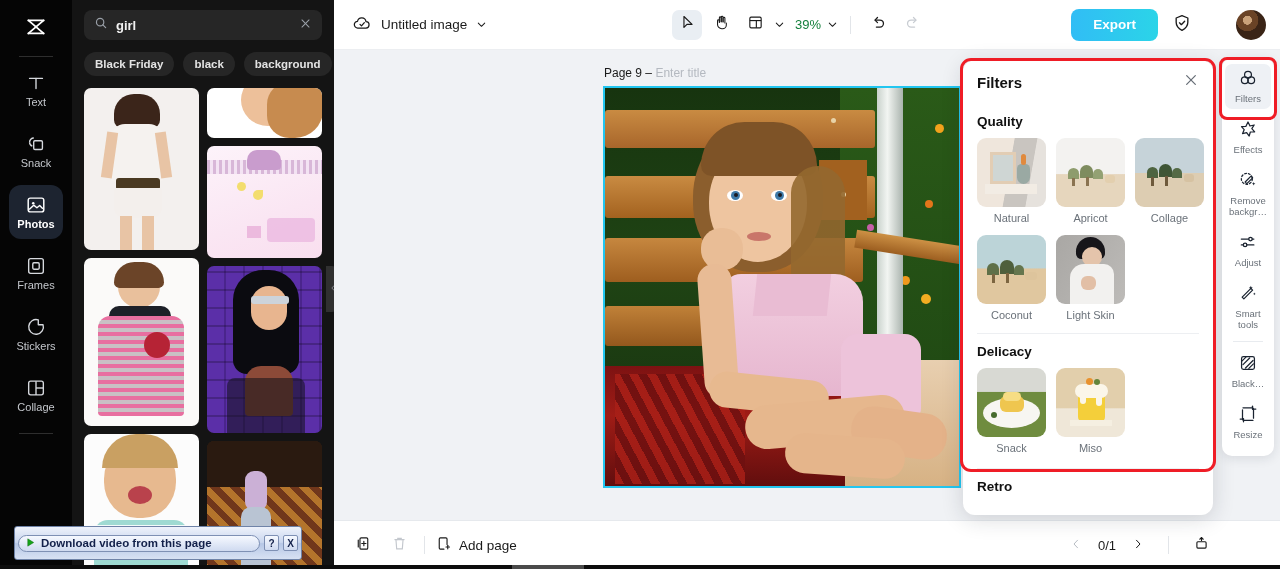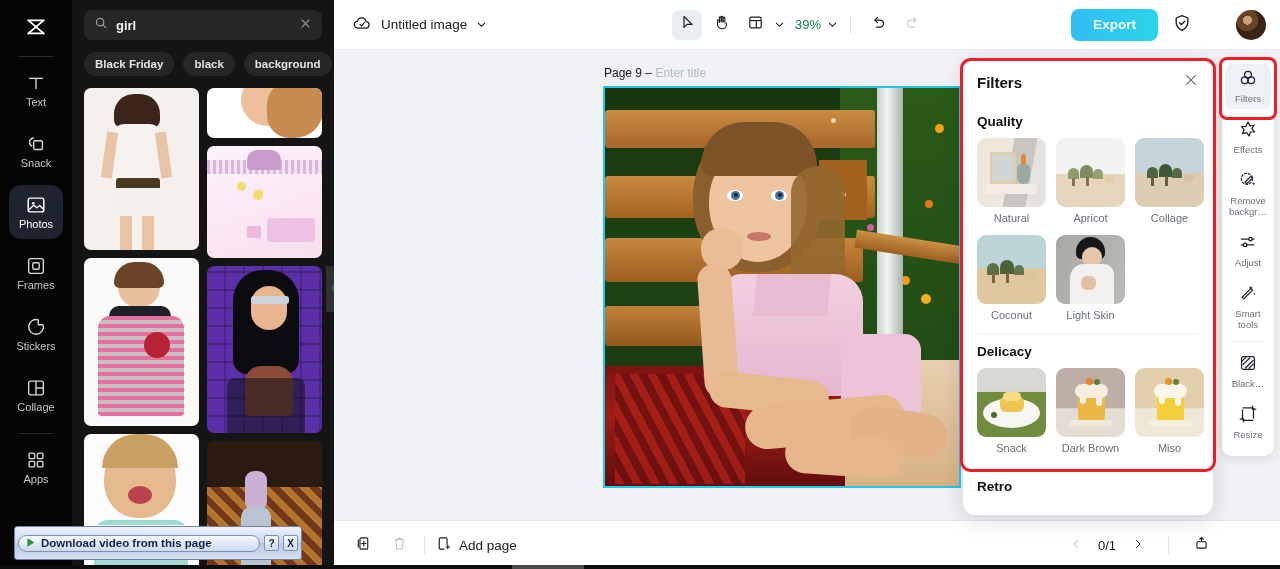--- a/index.html
+++ b/index.html
@@ -17,21 +17,21 @@
     background: #050505; display: flex; flex-direction: column;
     align-items: center; padding-top: 8px;
   }
   .rail-logo { width: 40px; height: 40px; display: flex; align-items: center; justify-content: center; margin-bottom: 4px; }
   .rail-sep { width: 34px; height: 1px; background: #2e2e2e; margin: 4px 0 6px; }
   .rail-item {
     width: 54px; height: 54px; border-radius: 12px;
     display: flex; flex-direction: column; align-items: center; justify-content: center;
     gap: 3px; margin-bottom: 7px; cursor: pointer;
   }
-  .rail-item.active { background: #1d2430; }
+  .rail-item.active { background: #1d2430; font-weight: bold; }
   .rail-item .ic { width: 22px; height: 22px; display: block; }
   .rail-item .lbl { font-size: 11px; color: #c4c7cc; line-height: 1; }
   .rail-item.active .lbl { color: #ffffff; }
 
   
   .panel {
     position: absolute; left: 72px; top: 0; width: 262px; height: 569px;
     background: #141414; overflow: hidden;
   }
   .searchbar {
@@ -241,31 +241,20 @@
           <rect x="4" y="4.5" width="16" height="15" rx="2.2"></rect>
             <path d="M12 4.5 L12 19.5"></path>
             <path d="M12 12 L20 12"></path>
         </svg>
       </span>
       <span class="lbl">Collage</span>
     </div>
 
     <div class="rail-sep"></div>
 
-    <div class="rail-item">
-      <span class="ic">
-        <svg width="22" height="22" viewBox="0 0 24 24" fill="none" stroke="#d6d9de" stroke-width="1.5">
-          <rect x="4.5" y="4.5" width="6" height="6" rx="1"></rect>
-            <rect x="13.5" y="4.5" width="6" height="6" rx="1"></rect>
-          <rect x="4.5" y="13.5" width="6" height="6" rx="1"></rect>
-            <rect x="13.5" y="13.5" width="6" height="6" rx="1"></rect>
-        </svg>
-      </span>
-      <span class="lbl">Apps</span>
-    </div>
   </div>
 
   <div class="panel">
     <div class="searchbar">
       <span>
         <svg width="14" height="14" viewBox="0 0 24 24" fill="none" stroke="#9aa0a8" stroke-width="2" stroke-linecap="round">
           <circle cx="10.5" cy="10.5" r="6.3"></circle>
             <path d="M15.2 15.2 L20 20"></path>
         </svg>
       </span>
@@ -648,33 +637,20 @@
             <div style="position:absolute;inset:0;background:linear-gradient(180deg,#d8d9d3 0 34%,#6f8c3f 35% 100%)"></div>
             <div style="position:absolute;left:6px;top:30px;width:57px;height:30px;border-radius:50%;background:#f7f6f2"></div>
             <div style="position:absolute;left:23px;top:28px;width:24px;height:16px;border-radius:6px;background:#efc64f"></div>
             <div style="position:absolute;left:26px;top:24px;width:18px;height:9px;border-radius:5px;background:#f6dd84"></div>
             <div style="position:absolute;left:14px;top:44px;width:6px;height:6px;border-radius:50%;background:#466b2d"></div>
           </div>
           <div class="fl-name">Snack</div>
         </div>
         <div class="fl-item">
           <div class="fl-thumb">
-            <div style="position:absolute;inset:0;background:linear-gradient(180deg,#bdafa6 0 58%,#e3ddd4 59% 100%)"></div>
-            <div style="position:absolute;left:22px;top:20px;width:27px;height:34px;border-radius:5px;background:#ecb744"></div>
-            <div style="position:absolute;left:19px;top:16px;width:33px;height:14px;border-radius:7px;background:#f6efe0"></div>
-            <div style="position:absolute;left:24px;top:26px;width:6px;height:10px;border-radius:3px;background:#f6efe0"></div>
-            <div style="position:absolute;left:40px;top:26px;width:6px;height:12px;border-radius:3px;background:#f6efe0"></div>
-            <div style="position:absolute;left:30px;top:10px;width:7px;height:7px;border-radius:50%;background:#e2842c"></div>
-            <div style="position:absolute;left:38px;top:11px;width:6px;height:6px;border-radius:50%;background:#5e7c3a"></div>
-            <div style="position:absolute;left:14px;top:52px;width:42px;height:6px;background:#efe9de"></div>
-          </div>
-          <div class="fl-name">Dark Brown</div>
-        </div>
-        <div class="fl-item">
-          <div class="fl-thumb">
             <div style="position:absolute;inset:0;background:linear-gradient(180deg,#e2cfac 0 58%,#efe7d8 59% 100%)"></div>
             <div style="position:absolute;left:22px;top:20px;width:27px;height:34px;border-radius:5px;background:#f4cf3a"></div>
             <div style="position:absolute;left:19px;top:16px;width:33px;height:14px;border-radius:7px;background:#fbf6e9"></div>
             <div style="position:absolute;left:24px;top:26px;width:6px;height:10px;border-radius:3px;background:#fbf6e9"></div>
             <div style="position:absolute;left:40px;top:26px;width:6px;height:12px;border-radius:3px;background:#fbf6e9"></div>
             <div style="position:absolute;left:30px;top:10px;width:7px;height:7px;border-radius:50%;background:#e9922e"></div>
             <div style="position:absolute;left:38px;top:11px;width:6px;height:6px;border-radius:50%;background:#63853b"></div>
             <div style="position:absolute;left:14px;top:52px;width:42px;height:6px;background:#f5efe1"></div>
           </div>
           <div class="fl-name">Miso</div>

